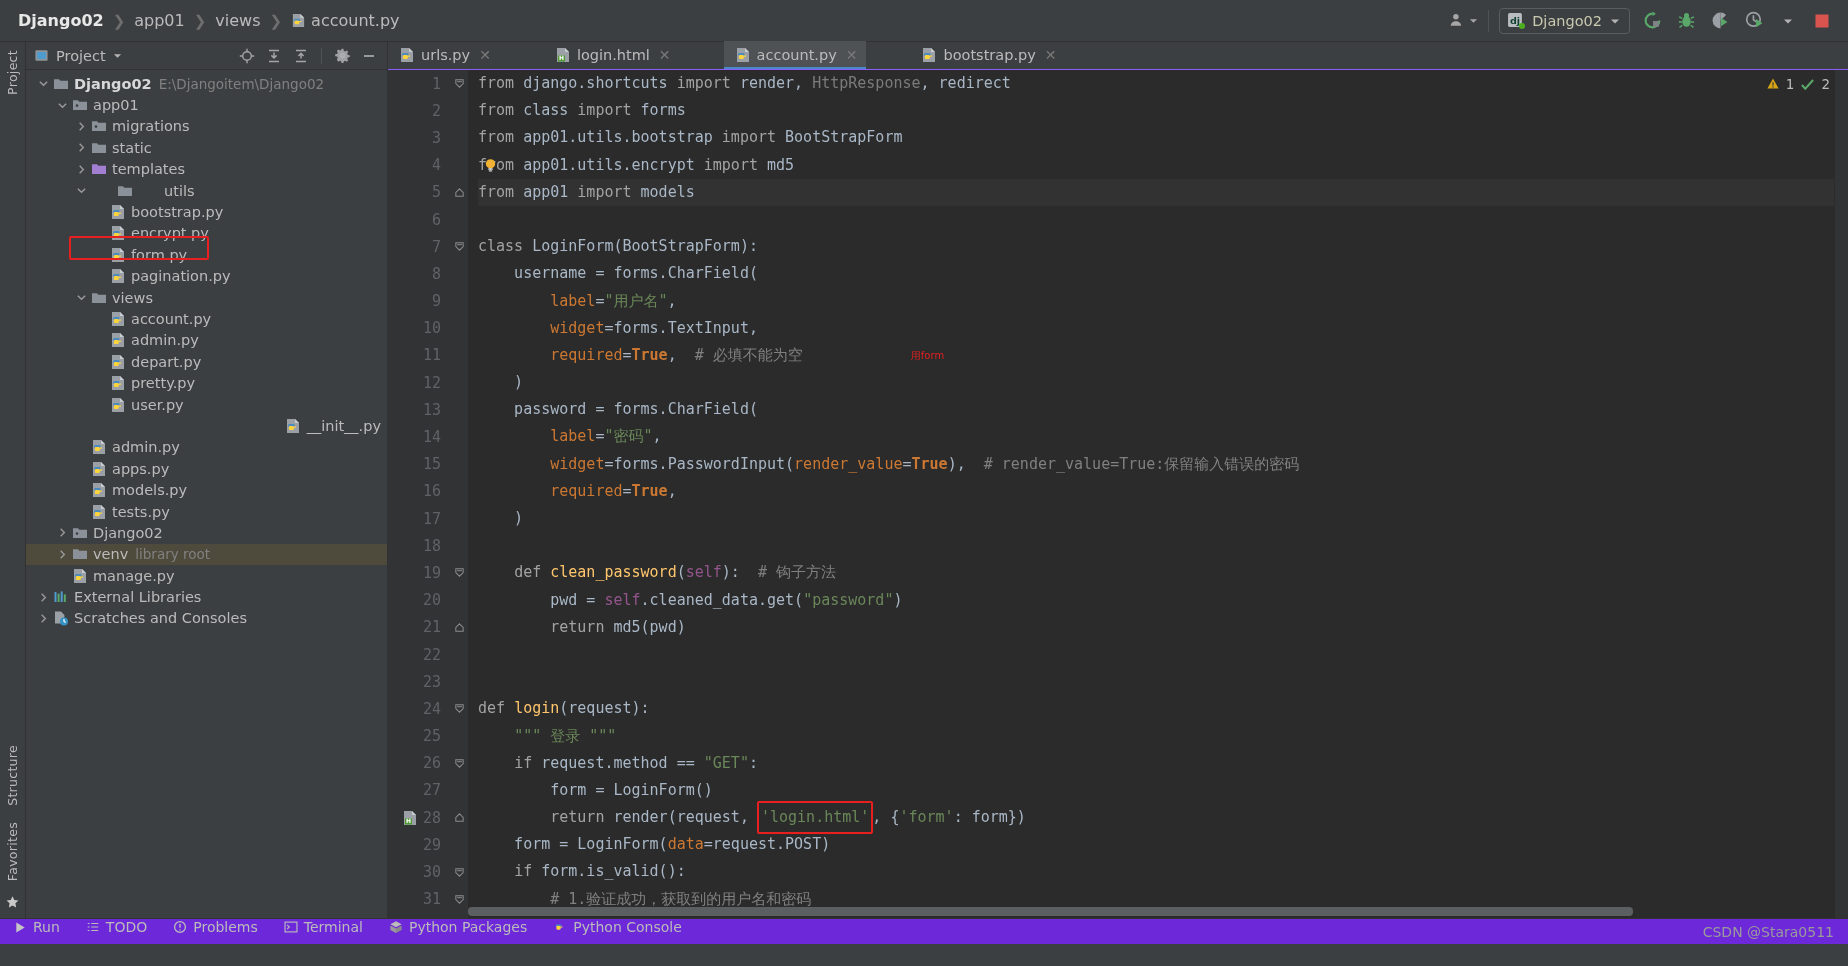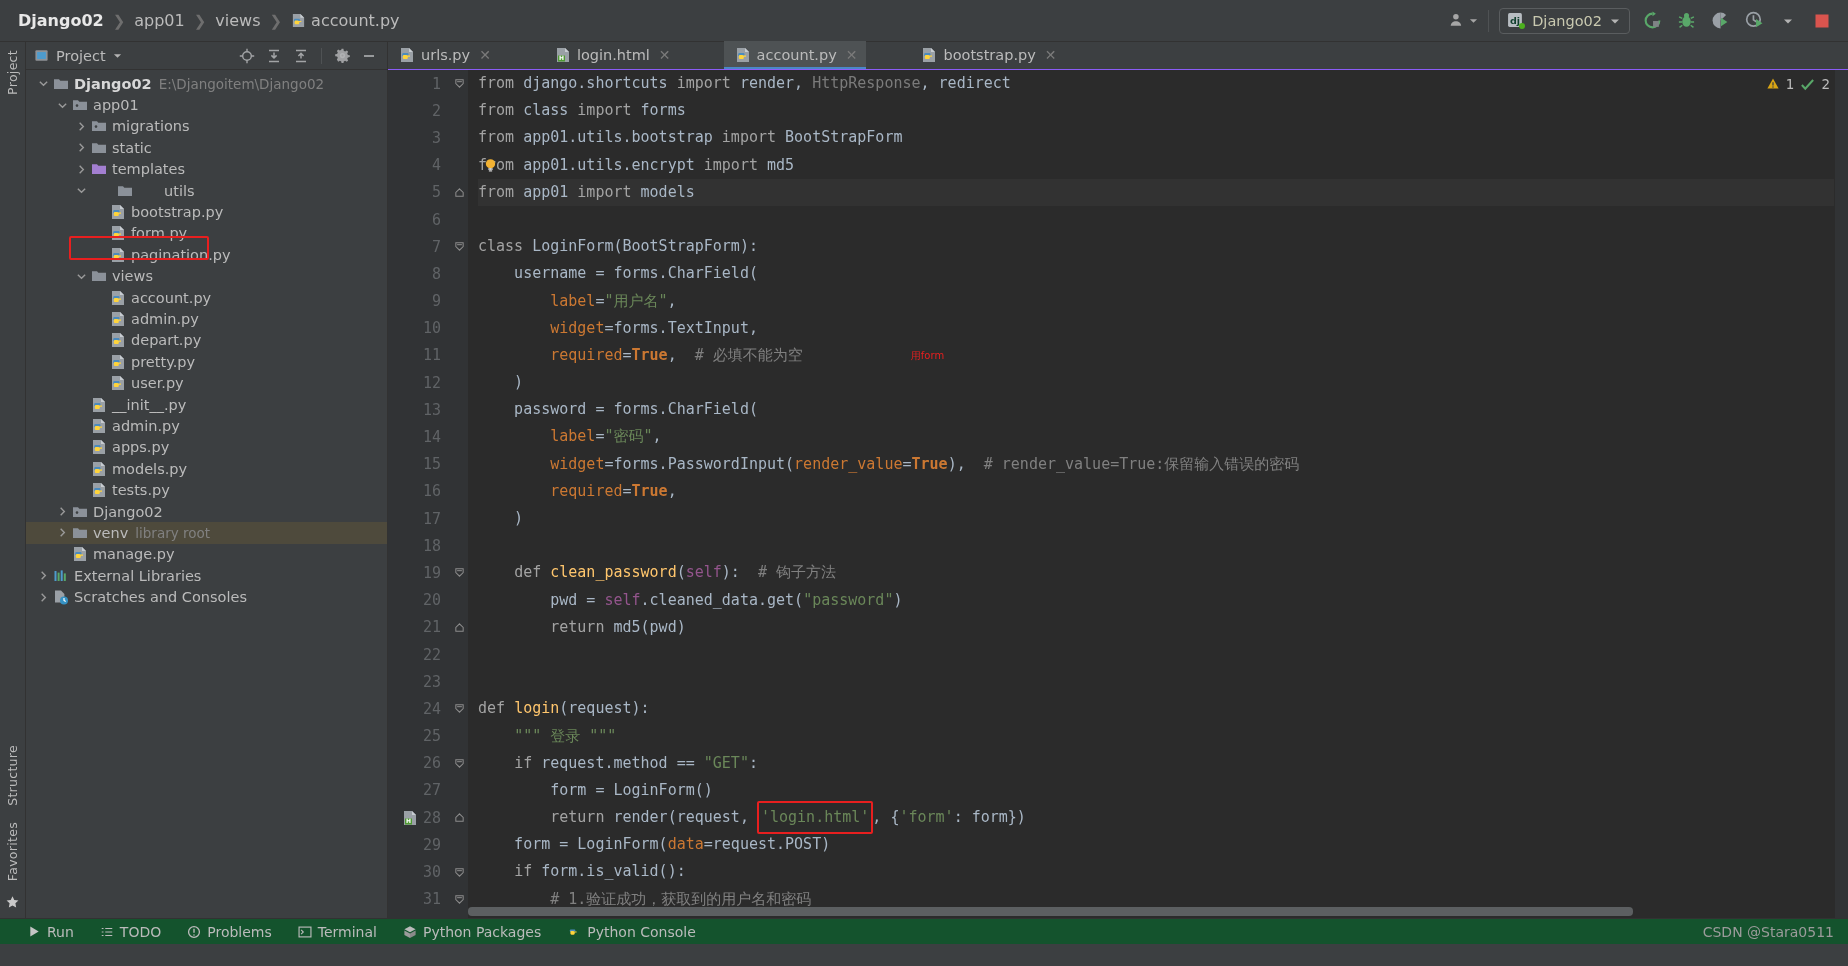--- a/index.html
+++ b/index.html
@@ -116,22 +116,22 @@
   .insp { position: absolute; right: 18px; top: 6px; display: flex; align-items: center; gap: 6px;
           font-size: 13.5px; font-family: "DejaVu Sans", sans-serif; }
   .insp .warn { color: #bbbbbb; }
   .insp .ok { color: #bbbbbb; }
 
   .hscroll { position: absolute; left: 80px; right: 20px; bottom: 2px; height: 9px; }
   .hscroll .thumb { position: absolute; left: 0; width: 1165px; height: 9px; background: #5c5f61; border-radius: 4px; }
 
   
   .botbar {
-    height: 26px; background: #14532d; display: flex; align-items: center; flex: none;
-    border-top: 1px solid #323232; padding-left: 28px; gap: 26px;
+    height: 26px; background: #6d28d9; display: flex; align-items: flex-start; flex: none;
+    border-top: 1px solid #323232; padding-left: 14px; gap: 26px;
   }
   .botitem { display: flex; align-items: center; gap: 6px; color: #bbbbbb; font-size: 14px; }
   .statusbar { height: 22px; background: #3c3f41; display: flex; align-items: center; flex: none; }
   .watermark { position: absolute; right: 14px; bottom: 26px; color: #9b9b9b; font-size: 14px; }
 
   svg { display: block; }
 </style>
 </head>
 <body>
 
@@ -384,20 +384,32 @@
           <div class="row" style="padding-left: 67px;">
             <span class="arrow"></span>
             <span class="ico">
               <svg width="16" height="16" viewBox="0 0 16 16">
                 <path d="M2 1h8l4 4v10H2z" fill="#9aa0a6"></path>
                 <path d="M10 1l4 4h-4z" fill="#c7ccd1"></path>
                 <path d="M5 6h3.2c.9 0 1.3.4 1.3 1.2v1.3H6.6v.6H4.2c-.6 0-1-.4-1-1.2V7.2C3.2 6.4 3.8 6 4.6 6z" fill="#4b8bbe"></path>
                 <path d="M11 8.5H7.8v-.6H5.2c-.9 0-1.3.4-1.3 1.2v1.7c0 .8.5 1.2 1.3 1.2h2.3c.8 0 1.3-.4 1.3-1.2V9.7H11z" fill="#ffd43b"></path>
               </svg>
             </span>
+            <span class="lbl">encrypt.py</span>
+          </div>
+          <div class="row" style="padding-left: 67px;">
+            <span class="arrow"></span>
+            <span class="ico">
+              <svg width="16" height="16" viewBox="0 0 16 16">
+                <path d="M2 1h8l4 4v10H2z" fill="#9aa0a6"></path>
+                <path d="M10 1l4 4h-4z" fill="#c7ccd1"></path>
+                <path d="M5 6h3.2c.9 0 1.3.4 1.3 1.2v1.3H6.6v.6H4.2c-.6 0-1-.4-1-1.2V7.2C3.2 6.4 3.8 6 4.6 6z" fill="#4b8bbe"></path>
+                <path d="M11 8.5H7.8v-.6H5.2c-.9 0-1.3.4-1.3 1.2v1.7c0 .8.5 1.2 1.3 1.2h2.3c.8 0 1.3-.4 1.3-1.2V9.7H11z" fill="#ffd43b"></path>
+              </svg>
+            </span>
             <span class="lbl">form.py</span>
           </div>
           <div class="row" style="padding-left: 67px;">
             <span class="arrow"></span>
             <span class="ico">
               <svg width="16" height="16" viewBox="0 0 16 16">
                 <path d="M2 1h8l4 4v10H2z" fill="#9aa0a6"></path>
                 <path d="M10 1l4 4h-4z" fill="#c7ccd1"></path>
                 <path d="M5 6h3.2c.9 0 1.3.4 1.3 1.2v1.3H6.6v.6H4.2c-.6 0-1-.4-1-1.2V7.2C3.2 6.4 3.8 6 4.6 6z" fill="#4b8bbe"></path>
                 <path d="M11 8.5H7.8v-.6H5.2c-.9 0-1.3.4-1.3 1.2v1.7c0 .8.5 1.2 1.3 1.2h2.3c.8 0 1.3-.4 1.3-1.2V9.7H11z" fill="#ffd43b"></path>
@@ -472,21 +484,21 @@
             <span class="ico">
               <svg width="16" height="16" viewBox="0 0 16 16">
                 <path d="M2 1h8l4 4v10H2z" fill="#9aa0a6"></path>
                 <path d="M10 1l4 4h-4z" fill="#c7ccd1"></path>
                 <path d="M5 6h3.2c.9 0 1.3.4 1.3 1.2v1.3H6.6v.6H4.2c-.6 0-1-.4-1-1.2V7.2C3.2 6.4 3.8 6 4.6 6z" fill="#4b8bbe"></path>
                 <path d="M11 8.5H7.8v-.6H5.2c-.9 0-1.3.4-1.3 1.2v1.7c0 .8.5 1.2 1.3 1.2h2.3c.8 0 1.3-.4 1.3-1.2V9.7H11z" fill="#ffd43b"></path>
               </svg>
             </span>
             <span class="lbl">user.py</span>
           </div>
-          <div class="row" style="padding-left: 48px;">
+          <div class="row" style="padding-left: 48px; justify-content: flex-end;">
             <span class="arrow"></span>
             <span class="ico">
               <svg width="16" height="16" viewBox="0 0 16 16">
                 <path d="M2 1h8l4 4v10H2z" fill="#9aa0a6"></path>
                 <path d="M10 1l4 4h-4z" fill="#c7ccd1"></path>
                 <path d="M5 6h3.2c.9 0 1.3.4 1.3 1.2v1.3H6.6v.6H4.2c-.6 0-1-.4-1-1.2V7.2C3.2 6.4 3.8 6 4.6 6z" fill="#4b8bbe"></path>
                 <path d="M11 8.5H7.8v-.6H5.2c-.9 0-1.3.4-1.3 1.2v1.7c0 .8.5 1.2 1.3 1.2h2.3c.8 0 1.3-.4 1.3-1.2V9.7H11z" fill="#ffd43b"></path>
               </svg>
             </span>
             <span class="lbl">__init__.py</span>

